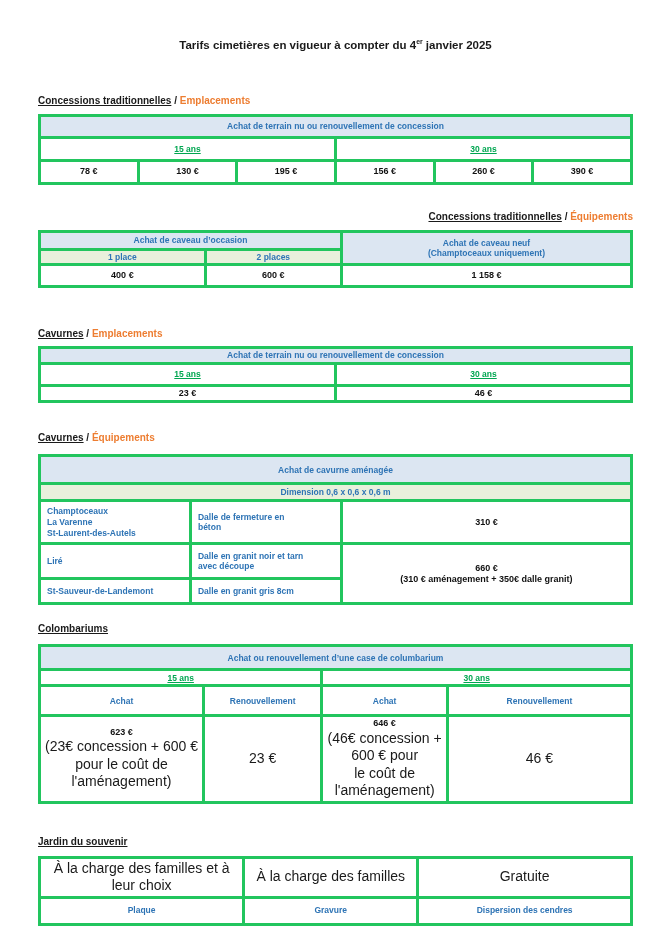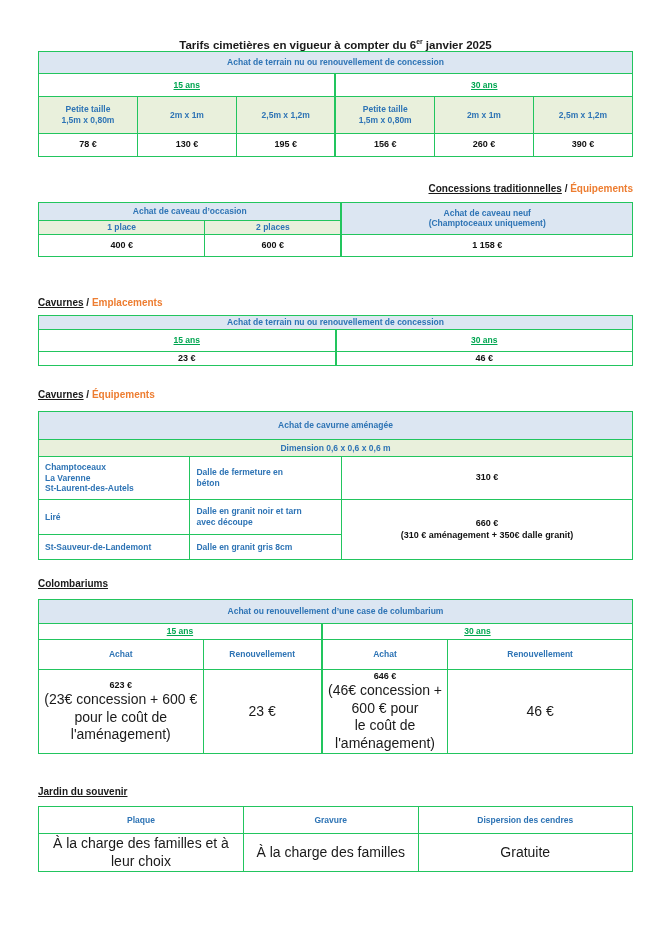--- a/index.html
+++ b/index.html
@@ -28,32 +28,32 @@
     color: #1a1a1a;
     line-height: 13px;
   }
   .hm { text-decoration: underline; }
   .hsep { text-decoration: none; }
   .haccent { color: #ed7d31; }
 
   .mt-s1 { margin: 43px 0 7px 0; }
   .mt-s2 { margin: 25px 0 7px 0; text-align: right; }
   .mt-s3 { margin: 39px 0 6px 0; }
-  .mt-s4 { margin: 22px 0 10px 0; }
+  .mt-s4 { margin: 28px 0 10px 0; }
   .mt-s5 { margin: 17px 0 9px 0; }
   .mt-s6 { margin: 31px 0 8px 0; }
 
   table {
     width: 100%;
     border-collapse: collapse;
     table-layout: fixed;
     margin: 0;
   }
   td {
-    border: 1px solid #22c55e;
+    border: 3px solid #22c55e;
     text-align: center;
     vertical-align: middle;
     font-size: 8.5px;
     line-height: 1.25;
     padding: 1px 3px;
     overflow: hidden;
   }
   .bg-blue  { background: #dce6f2; }
   .bg-green { background: #e9f0dc; }
   .t-blue   { color: #2e74b5; font-weight: bold; }
@@ -63,49 +63,40 @@
   .t-plain  { color: #1a1a1a; font-weight: normal; font-size: 14px; }
   .pre      { white-space: pre-line; }
   .left     { text-align: left; padding-left: 6px; }
   .thickL   { border-left-width: 2px; }
 </style>
 </head>
 <body>
 
 <div class="page">
 
-  <div class="doc-title"><span>Tarifs cimetières en vigueur à compter du 6</span><sup>er</sup><span> janvier 2025</span></div>
-
+  <div class="doc-title"><span>Tarifs cimetières en vigueur à compter du 4</span><sup>er</sup><span> janvier 2025</span></div>
+
+  <div class="section-heading mt-s1"><span class="hm">Concessions traditionnelles</span><span class="hsep"> / </span><span class="haccent">Emplacements</span></div>
 
   <table>
     <colgroup>
         <col style="width:16.66%">
         <col style="width:16.66%">
         <col style="width:16.68%">
         <col style="width:16.66%">
         <col style="width:16.66%">
         <col style="width:16.68%">
       </colgroup>
     <tbody>
         <tr style="height:22px">
       <td colspan="6" class="bg-blue t-blue">Achat de terrain nu ou renouvellement de concession</td>
     </tr>
     <tr style="height:23px">
       <td colspan="3" class="t-green">15 ans</td>
       <td colspan="3" class="t-green thickL">30 ans</td>
-    </tr>
-    <tr style="height:37px">
-      <td class="bg-green t-blue pre">Petite taille
-1,5m x 0,80m</td>
-      <td class="bg-green t-blue pre">2m x 1m</td>
-      <td class="bg-green t-blue pre">2,5m x 1,2m</td>
-      <td class="bg-green t-blue pre thickL">Petite taille
-1,5m x 0,80m</td>
-      <td class="bg-green t-blue pre">2m x 1m</td>
-      <td class="bg-green t-blue pre">2,5m x 1,2m</td>
     </tr>
     <tr style="height:23px">
       <td class="t-price">78 €</td>
       <td class="t-price">130 €</td>
       <td class="t-price">195 €</td>
       <td class="t-price thickL">156 €</td>
       <td class="t-price">260 €</td>
       <td class="t-price">390 €</td>
     </tr>
   </tbody>
@@ -240,26 +231,26 @@
 
   <div class="section-heading mt-s6"><span class="hm">Jardin du souvenir</span></div>
 
   <table>
     <colgroup>
         <col style="width:34.5%">
         <col style="width:29.4%">
         <col style="width:36.1%">
       </colgroup>
     <tbody>
-        <tr style="height:27px">
+        <tr style="height:26px">
+      <td class="t-plain">À la charge des familles et à leur choix</td>
+      <td class="t-plain">À la charge des familles</td>
+      <td class="t-plain">Gratuite</td>
+    </tr>
+    <tr style="height:27px">
       <td class="t-blue">Plaque</td>
       <td class="t-blue">Gravure</td>
       <td class="t-blue">Dispersion des cendres</td>
     </tr>
-    <tr style="height:26px">
-      <td class="t-plain">À la charge des familles et à leur choix</td>
-      <td class="t-plain">À la charge des familles</td>
-      <td class="t-plain">Gratuite</td>
-    </tr>
   </tbody>
     </table>
 
 </div>
 
 </body></html>

